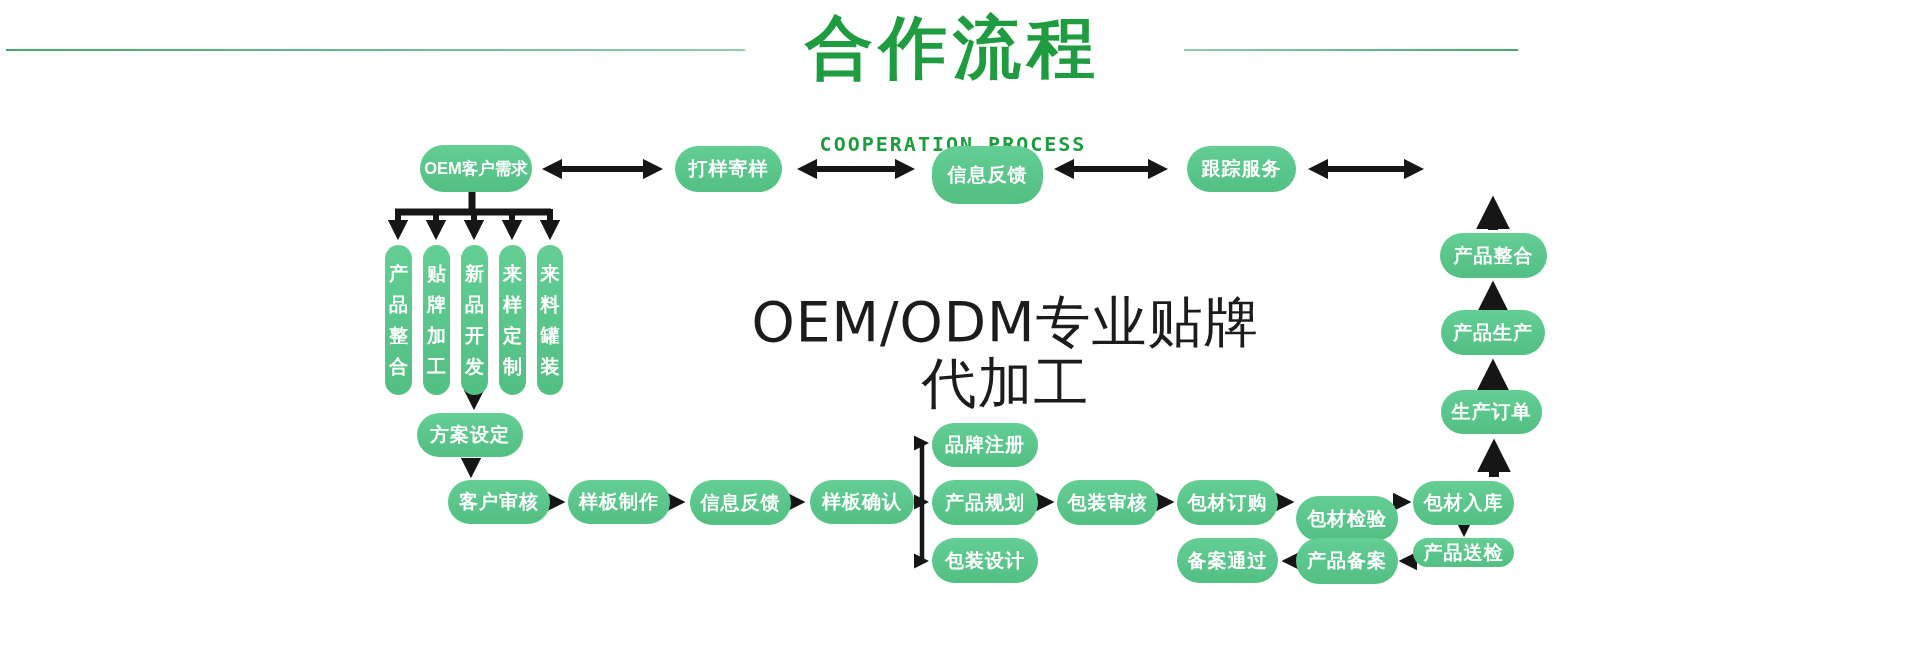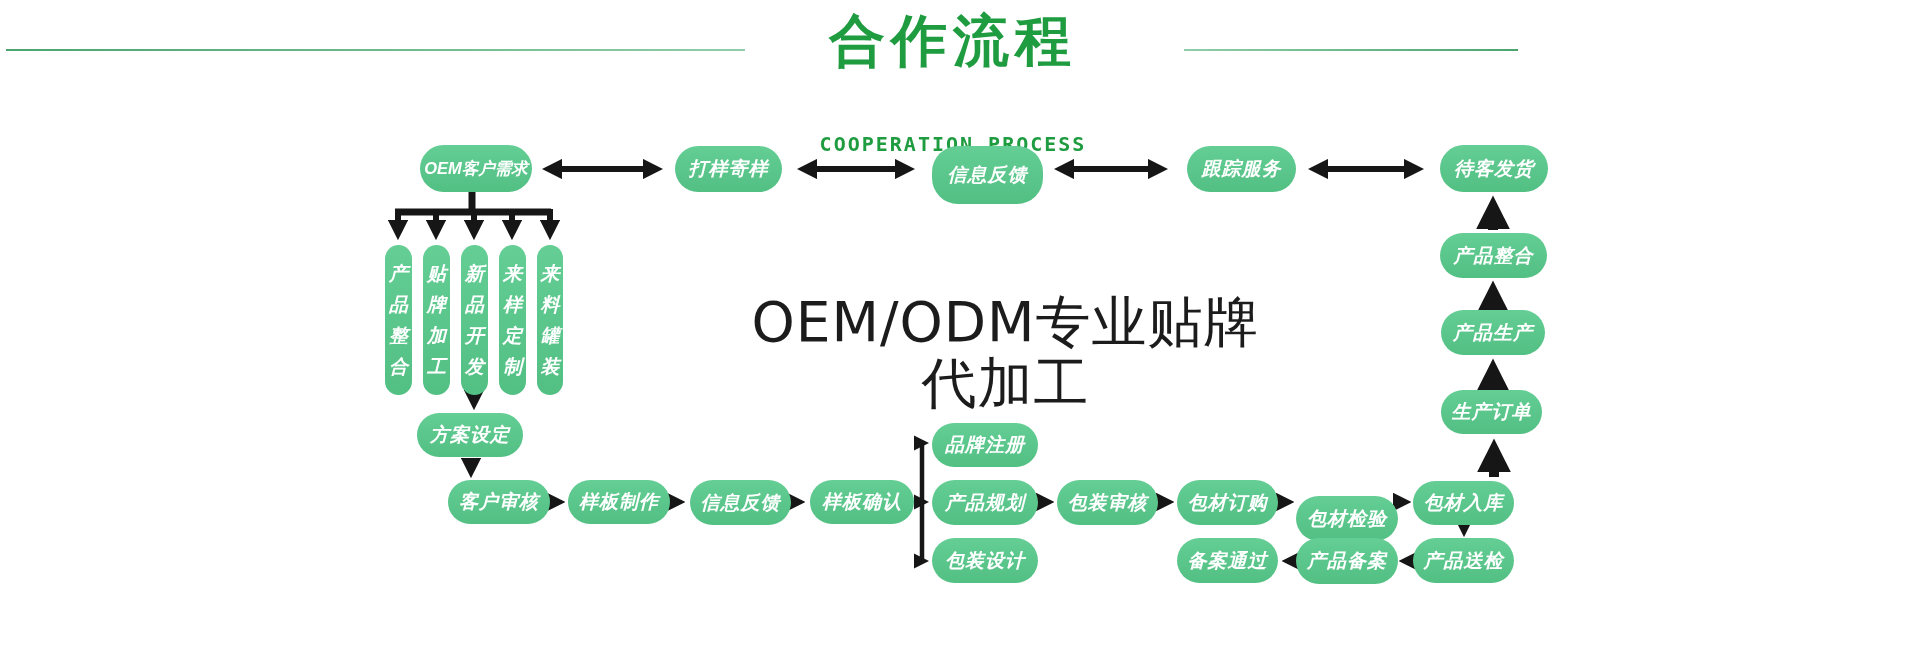--- a/index.html
+++ b/index.html
@@ -4,30 +4,30 @@
 <style>
   :root{
     --pill:#5cc88d; --pill2:#52bf83; --title:#1f9c40; --arrow:#161616;
     --ctext:#1c1c1c; --divider:#4aa56e;
   }
   html,body{margin:0;padding:0;background:#ffffff;}
   .stage{position:relative;width:1920px;height:650px;background:#ffffff;overflow:hidden;
          font-family:"Liberation Sans",sans-serif;}
   .hline{position:absolute;height:2px;background:linear-gradient(90deg,var(--divider),#8fcdaa);}
   .title{position:absolute;left:763px;top:10px;width:380px;text-align:center;
-         font-size:56px;font-weight:bold;letter-spacing:6px;color:var(--title);line-height:1.1;}
+         font-size:68px;font-weight:bold;letter-spacing:6px;color:var(--title);line-height:1.1;}
   .subtitle{position:absolute;left:763px;top:84px;width:380px;text-align:center;
          font-family:"DejaVu Sans Mono","Liberation Mono",monospace;
          font-size:20px;font-weight:bold;letter-spacing:2px;color:var(--title);margin-top:48px;}
   .center-slogan{position:absolute;left:748px;top:292px;width:515px;text-align:center;
          font-family:"DejaVu Sans","Liberation Sans",sans-serif;
          font-size:55px;letter-spacing:1px;color:var(--ctext);line-height:1.1;}
   .pill{position:absolute;background:linear-gradient(180deg,#64ce94,var(--pill2));
         border-radius:26px;color:#ffffff;font-weight:bold;font-size:19px;letter-spacing:1px;
-        display:flex;align-items:center;justify-content:center;text-align:center;font-style:italic;}
+        display:flex;align-items:center;justify-content:center;text-align:center;}
   .pill.s{font-size:16.5px;letter-spacing:0;}
   .pill.v{border-radius:14px;font-size:19px;letter-spacing:0;line-height:31px;
           word-break:break-all;padding:3px 0;}
   svg.arrows{position:absolute;left:0;top:0;}
   svg.arrows line{stroke:var(--arrow);}
   svg.arrows .s4{stroke-width:4.5;} svg.arrows .s5{stroke-width:5.5;}
   svg.arrows .s6{stroke-width:6;}  svg.arrows .s7{stroke-width:7;}
   svg.arrows .s10{stroke-width:10;}
   #ah path{fill:var(--arrow);}
 </style>
@@ -95,21 +95,20 @@
       <line class="s10" x1="1493" y1="388" x2="1493" y2="372" marker-end="url(#ah)"></line>
       <line class="s10" x1="1493" y1="307" x2="1493" y2="294" marker-end="url(#ah)"></line>
       <line class="s10" x1="1493" y1="230" x2="1493" y2="209" marker-end="url(#ah)"></line>
     </g>
   </svg>
 
   <div class="pill s" style="left:420px;top:145px;width:112px;height:47px">OEM客户需求</div>
   <div class="pill" style="left:675px;top:146px;width:107px;height:46px">打样寄样</div>
   <div class="pill" style="left:932px;top:146px;width:111px;height:58px">信息反馈</div>
   <div class="pill" style="left:1187px;top:146px;width:109px;height:46px">跟踪服务</div>
-  <div class="pill" style="left:1440px;top:145px;width:108px;height:47px">待客发货</div>
 
   <div class="pill v" style="left:385px;top:245px;width:27px;height:144px">产品整合</div>
   <div class="pill v" style="left:423px;top:245px;width:27px;height:144px">贴牌加工</div>
   <div class="pill v" style="left:461px;top:245px;width:27px;height:144px">新品开发</div>
   <div class="pill v" style="left:499px;top:245px;width:27px;height:144px">来样定制</div>
   <div class="pill v" style="left:537px;top:245px;width:26px;height:144px">来料罐装</div>
 
   <div class="pill" style="left:417px;top:413px;width:106px;height:44px">方案设定</div>
   <div class="pill" style="left:448px;top:480px;width:102px;height:44px">客户审核</div>
   <div class="pill" style="left:568px;top:480px;width:102px;height:44px">样板制作</div>
@@ -117,21 +116,21 @@
   <div class="pill" style="left:810px;top:480px;width:104px;height:44px">样板确认</div>
 
   <div class="pill" style="left:932px;top:423px;width:106px;height:44px">品牌注册</div>
   <div class="pill" style="left:932px;top:480px;width:106px;height:45px">产品规划</div>
   <div class="pill" style="left:932px;top:538px;width:106px;height:45px">包装设计</div>
 
   <div class="pill" style="left:1057px;top:480px;width:101px;height:45px">包装审核</div>
   <div class="pill" style="left:1177px;top:480px;width:101px;height:45px">包材订购</div>
   <div class="pill" style="left:1296px;top:496px;width:102px;height:45px">包材检验</div>
   <div class="pill" style="left:1413px;top:481px;width:101px;height:44px">包材入库</div>
-  <div class="pill" style="left:1413px;top:538px;width:101px;height:45px">产品送检</div>
+  <div class="pill" style="left:1413px;top:538px;width:101px;height:29px">产品送检</div>
   <div class="pill" style="left:1296px;top:538px;width:102px;height:46px">产品备案</div>
   <div class="pill" style="left:1177px;top:538px;width:101px;height:45px">备案通过</div>
 
   <div class="pill" style="left:1441px;top:390px;width:101px;height:44px">生产订单</div>
   <div class="pill" style="left:1441px;top:310px;width:104px;height:45px">产品生产</div>
   <div class="pill" style="left:1440px;top:233px;width:107px;height:45px">产品整合</div>
 
 </div>
 
 </body></html>

